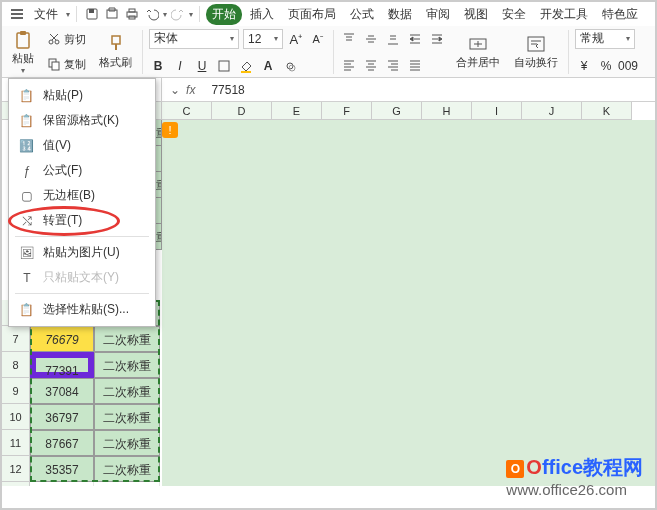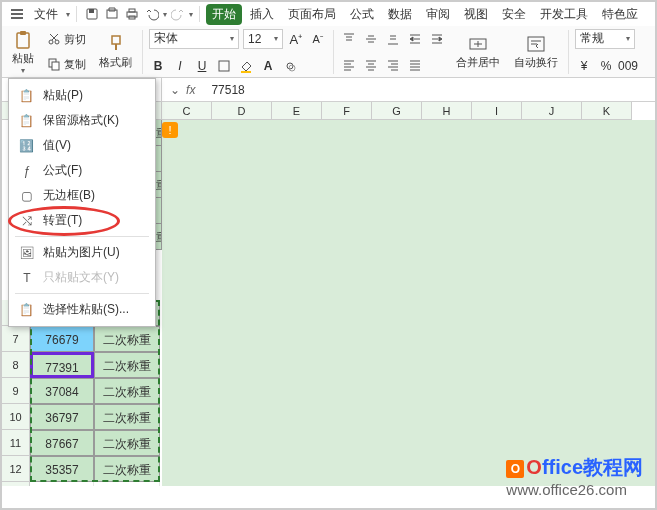--- a/index.html
+++ b/index.html
@@ -1,21 +1,21 @@
 <!DOCTYPE html>
 <html><head>
 <meta charset="utf-8">
 <style>
 * { margin: 0; padding: 0; box-sizing: border-box; font-family: "Microsoft YaHei", Arial, sans-serif; }
 body { width: 657px; height: 510px; background: #fff; font-size: 12px; color: #333; overflow: hidden; position: relative; border: 2px solid #ccc; }
 
 
 .menubar { height: 24px; display: flex; align-items: center; padding: 0 6px; gap: 2px; background: #fff; }
 .menubar .menu-item { padding: 2px 6px; cursor: pointer; color: #333; }
-.menubar .menu-item.active { background: #2e7d32; color: #fff; border-radius: 4px; }
+.menubar .menu-item.active { background: #2e7d32; color: #fff; border-radius: 10px; }
 .menubar .sep { width: 1px; height: 16px; background: #ddd; margin: 0 4px; }
 .menubar .icon-btn { width: 18px; height: 18px; display: flex; align-items: center; justify-content: center; cursor: pointer; }
 .hamburger { display: inline-block; }
 
 
 .ribbon { height: 52px; display: flex; align-items: center; padding: 2px 6px; gap: 6px; border-bottom: 1px solid #d0d0d0; background: #fafafa; }
 .ribbon-group { display: flex; flex-direction: column; gap: 8px; }
 .ribbon-row { display: flex; align-items: center; gap: 4px; }
 .big-btn { display: flex; flex-direction: column; align-items: center; padding: 2px 4px; cursor: pointer; font-size: 11px; text-align: right; }
 .big-btn .ico { width: 22px; height: 22px; display: flex; align-items: center; justify-content: center; }
@@ -367,26 +367,26 @@
   </div>
 
   <div class="rows" id="data-rows" style="top:198px;">
       <div class="row">
         <div class="rh">6</div>
         <div class="cell" style="width:64px; background:#c8e6c9; border:1px solid #999;">7679</div>
         <div class="cell" style="width:66px; background:#c8e6c9; border:1px solid #999;">二次称重</div>
       </div>
       <div class="row">
         <div class="rh">7</div>
-        <div class="cell" style="width:64px; background:#7dd3fc; border:1px solid #999;">76679</div>
+        <div class="cell" style="width:64px; background:#fde047; border:1px solid #999;font-style:italic;">76679</div>
         <div class="cell" style="width:66px; background:#c8e6c9; border:1px solid #999;">二次称重</div>
       </div>
       <div class="row">
         <div class="rh">8</div>
-        <div class="cell" style="width:64px; background:#c8e6c9; border:3px solid #6d28d9;">77391</div>
+        <div class="cell" style="width:64px; background:#c8e6c9; border:6px solid #6d28d9;">77391</div>
         <div class="cell" style="width:66px; background:#c8e6c9; border:1px solid #999;">二次称重</div>
       </div>
       <div class="row">
         <div class="rh">9</div>
         <div class="cell" style="width:64px; background:#c8e6c9; border:1px solid #999;">37084</div>
         <div class="cell" style="width:66px; background:#c8e6c9; border:1px solid #999;">二次称重</div>
       </div>
       <div class="row">
         <div class="rh">10</div>
         <div class="cell" style="width:64px; background:#c8e6c9; border:1px solid #999;">36797</div>

